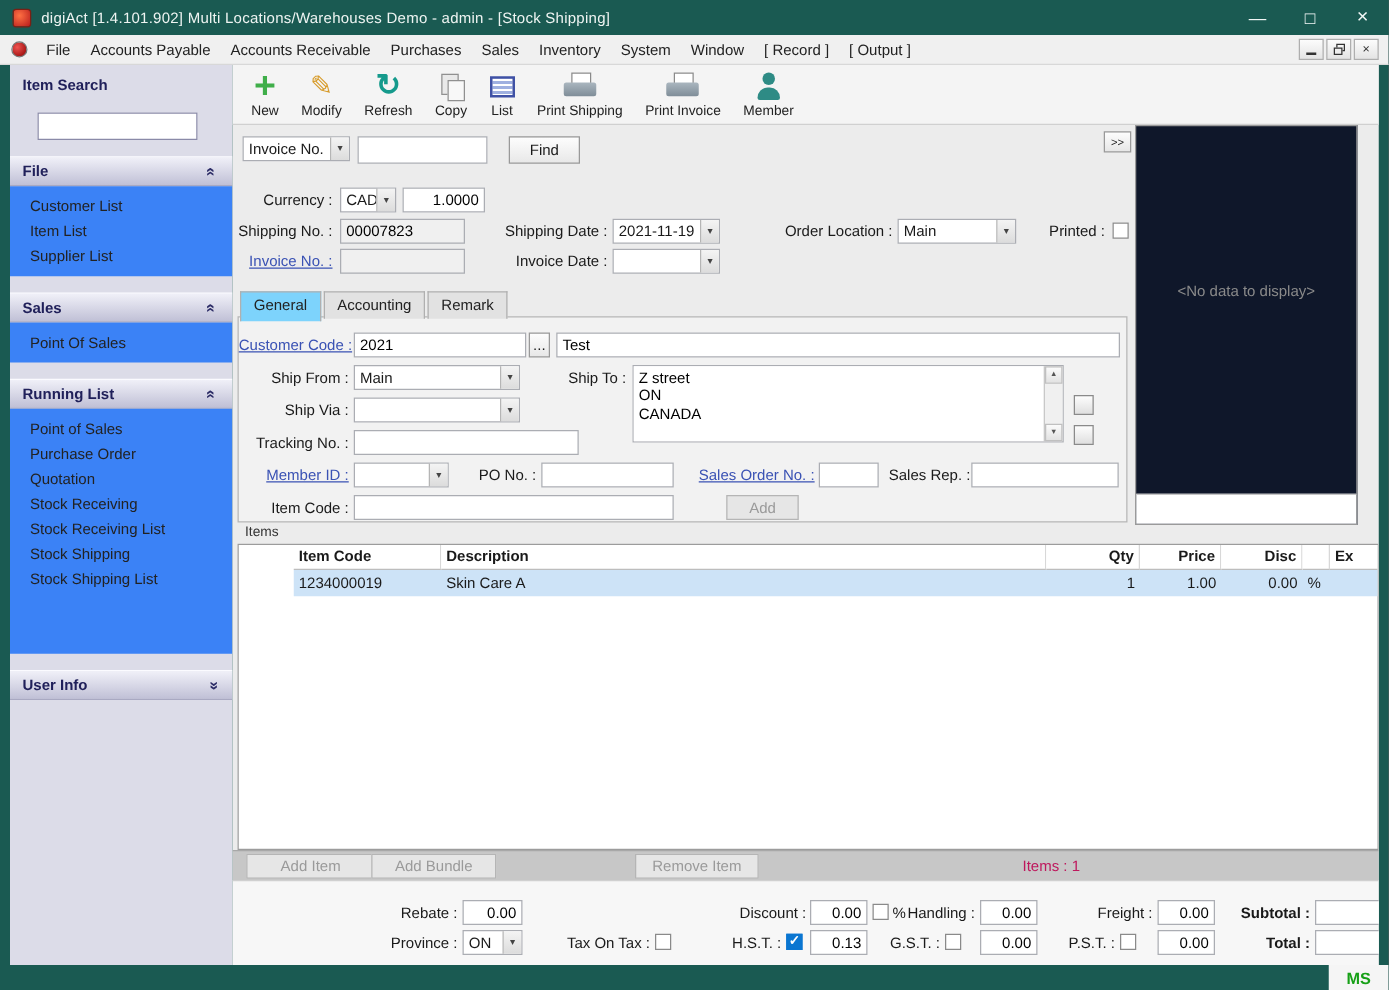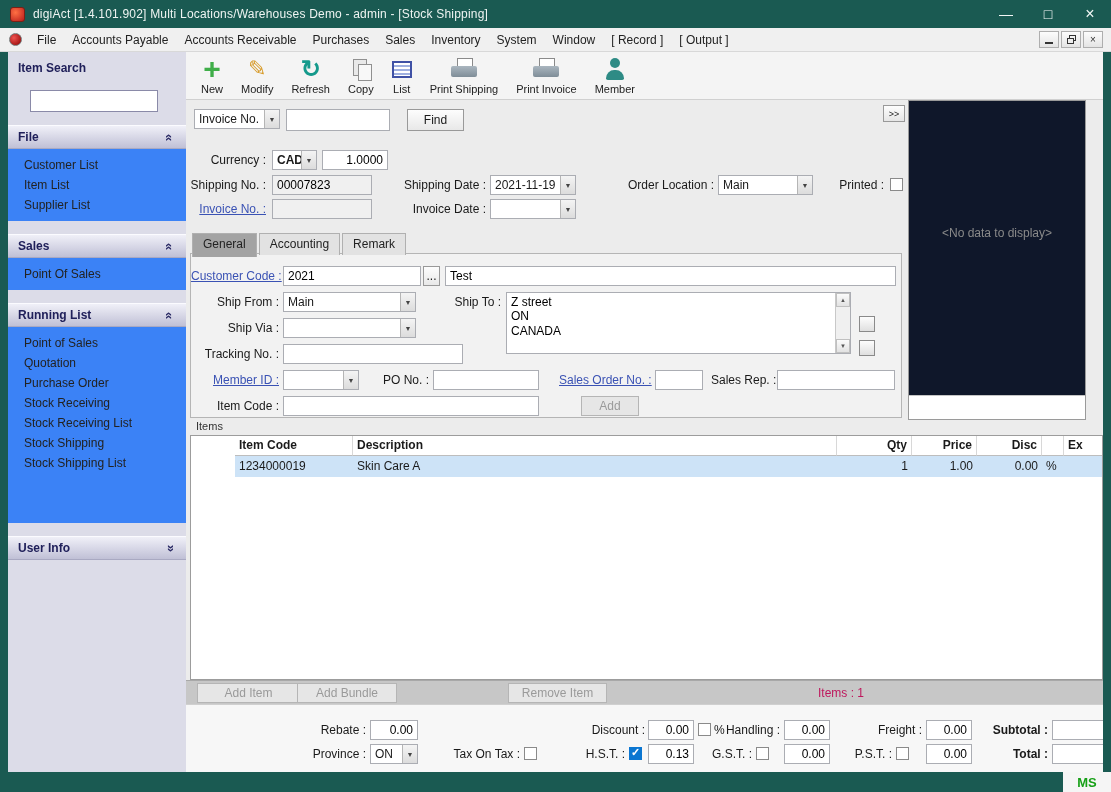--- a/index.html
+++ b/index.html
@@ -73,21 +73,21 @@
   .allink { color:#3a52b4; text-decoration:underline; cursor:pointer; }
   .btn { position:absolute; height:22px; border:1px solid #999; background:linear-gradient(#fdfdfd,#e8e8e8); font-size:12px; display:flex; align-items:center; justify-content:center; cursor:pointer; }
   .btn.disabled { color:#9a9a9a; background:#e6e6e6; border-color:#b5b5b5; }
   .cb { position:absolute; width:13px; height:13px; border:1px solid #8a8a8a; background:#fff; }
   .cb.checked { background:#0b76d1; border-color:#0b76d1; }
   .cb.checked::after { content:"\2713"; position:absolute; top:-2px; left:1px; color:#fff; font-size:11px; font-weight:bold; }
 
   
   .tabs { position:absolute; left:6px; top:181px; z-index:3; display:flex; }
   .tab { padding:3px 10px 3px; background:#e2e2e2; border:1px solid #b0b0b0; border-bottom:none; margin-right:2px; color:#222; cursor:pointer; }
-  .tab.active { background:#a3a3a3; padding-bottom:6px; margin-bottom:-2px; z-index:4; }
+  .tab.active { background:#7dd3fc; padding-bottom:6px; margin-bottom:-2px; z-index:4; }
   .tabpanel { position:absolute; left:4px; top:201px; width:712px; height:165px; background:#f2f2f2; border:1px solid #b5b5b5; z-index:2; }
 
   
   .shipto-wrap { position:absolute; left:315px; top:38px; width:345px; height:62px; border:1px solid #abadb3; background:#fff; }
   .shipto-ta { position:absolute; left:0; top:0; width:328px; height:60px; border:none; resize:none; overflow:hidden; font-family:"Liberation Sans",sans-serif; font-size:12px; padding:2px 4px; line-height:1.2; background:#fff; outline:none; }
   .vsb { position:absolute; right:0; top:0; width:15px; height:100%; background:#f0f0f0; border-left:1px solid #c8c8c8; }
   .vsb-btn { position:absolute; left:0; width:14px; height:14px; background:linear-gradient(#fbfbfb,#e2e2e2); border:1px solid #c0c0c0; display:flex; align-items:center; justify-content:center; }
   .vsb-btn.up { top:0; } .vsb-btn.down { bottom:0; }
   .vsb-btn.up::before { content:"\25B2"; font-size:6px; color:#555; }
   .vsb-btn.down::before { content:"\25BC"; font-size:6px; color:#555; }
@@ -185,22 +185,22 @@
       </div>
     </div>
 
     <div class="sb-section">
       <div class="sb-header">
         <span>Running List</span>
         <span class="chev up"></span>
       </div>
       <div class="sb-body tall">
         <div class="sb-item">Point of Sales</div>
+        <div class="sb-item">Purchase Order</div>
         <div class="sb-item">Quotation</div>
-        <div class="sb-item">Purchase Order</div>
         <div class="sb-item">Stock Receiving</div>
         <div class="sb-item">Stock Receiving List</div>
         <div class="sb-item">Stock Shipping</div>
         <div class="sb-item">Stock Shipping List</div>
       </div>
     </div>
 
     <div class="sb-section">
       <div class="sb-header">
         <span>User Info</span>
@@ -258,21 +258,21 @@
 
     <div class="combo" style="left:8px; top:57px; width:86px;">
       <span class="val">Invoice No.</span>
       <span class="arrow"></span>
     </div>
     <input class="tbx" style="left: 100px; top: 57px; width: 104px; height: 22px;" value="">
     <div class="btn" style="left:221px; top:57px; width:57px;">Find</div>
     <div class="expand-btn">&gt;&gt;</div>
 
     <span class="albl" style="left:0; top:98px; width:80px;">Currency :</span>
-    <div class="combo" style="left:86px; top:98px; width:45px;font-weight:bold;">
+    <div class="combo" style="left:86px; top:98px; width:45px;">
       <span class="val">CAD</span>
       <span class="arrow"></span>
     </div>
     <input class="tbx num" style="left: 136px; top: 98px; width: 66px;" value="1.0000">
 
     <span class="albl" style="left:0; top:123px; width:80px;">Shipping No. :</span>
     <input class="tbx ro" style="left: 86px; top: 123px; width: 100px;" value="00007823">
     <span class="albl" style="left:200px; top:123px; width:100px;">Shipping Date :</span>
     <div class="combo" style="left:304px; top:123px; width:86px;">
       <span class="val">2021-11-19</span>

